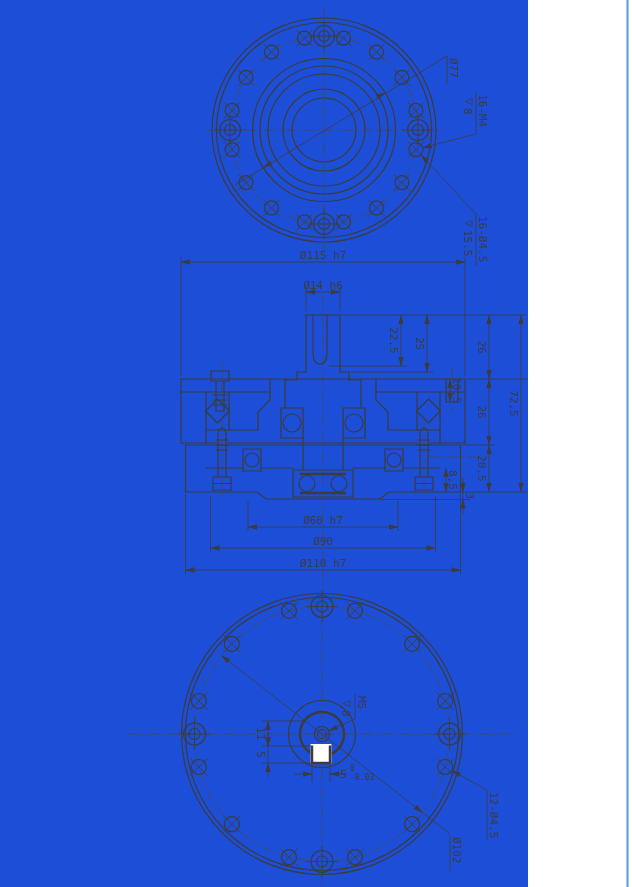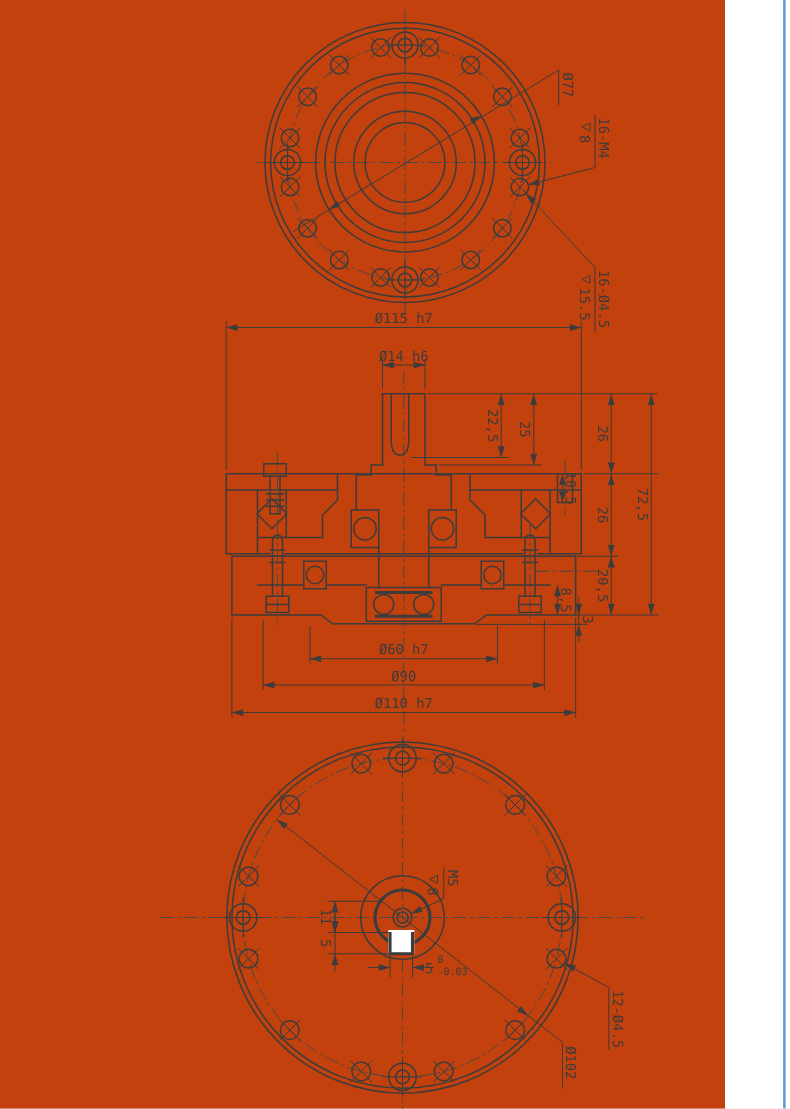--- a/index.html
+++ b/index.html
@@ -1,16 +1,16 @@
 <!DOCTYPE html>
 <html><head>
 <meta charset="utf-8">
 <style>
   html,body{margin:0;padding:0;background:#ffffff;width:632px;height:887px;overflow:hidden;}
-  #stage{position:relative;width:580px;height:887px;background:#c2410c;
+  #stage{position:relative;width:528px;height:887px;background:#1d4ed8;
          font-family:"DejaVu Sans Mono","Liberation Mono",monospace;}
   svg{position:absolute;left:0;top:0;}
   svg text{fill:#3c3c3c;font-family:"DejaVu Sans Mono","Liberation Mono",monospace;}
   .o{stroke:#3c3c3c;stroke-width:1.2;fill:none;stroke-linecap:round;}
   .b{stroke:#3c3c3c;stroke-width:2.5;fill:none;}
   .t{stroke:#3c3c3c;stroke-width:0.8;fill:none;}
   .cl{stroke:#4a4a4a;stroke-width:0.8;fill:none;stroke-dasharray:11 3 2.5 3;}
   .ah{fill:#3c3c3c;stroke:none;}
 </style>
 </head>

